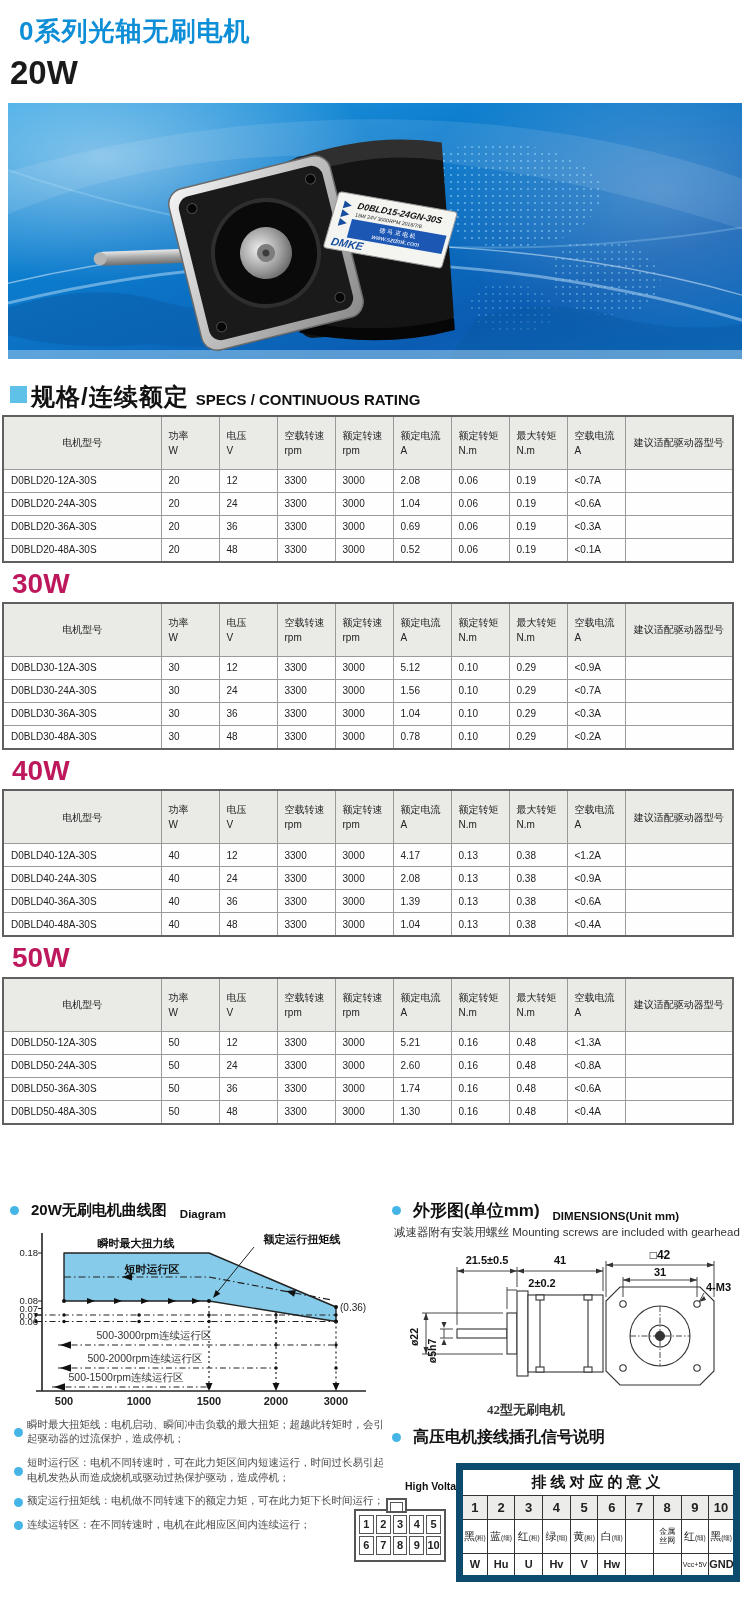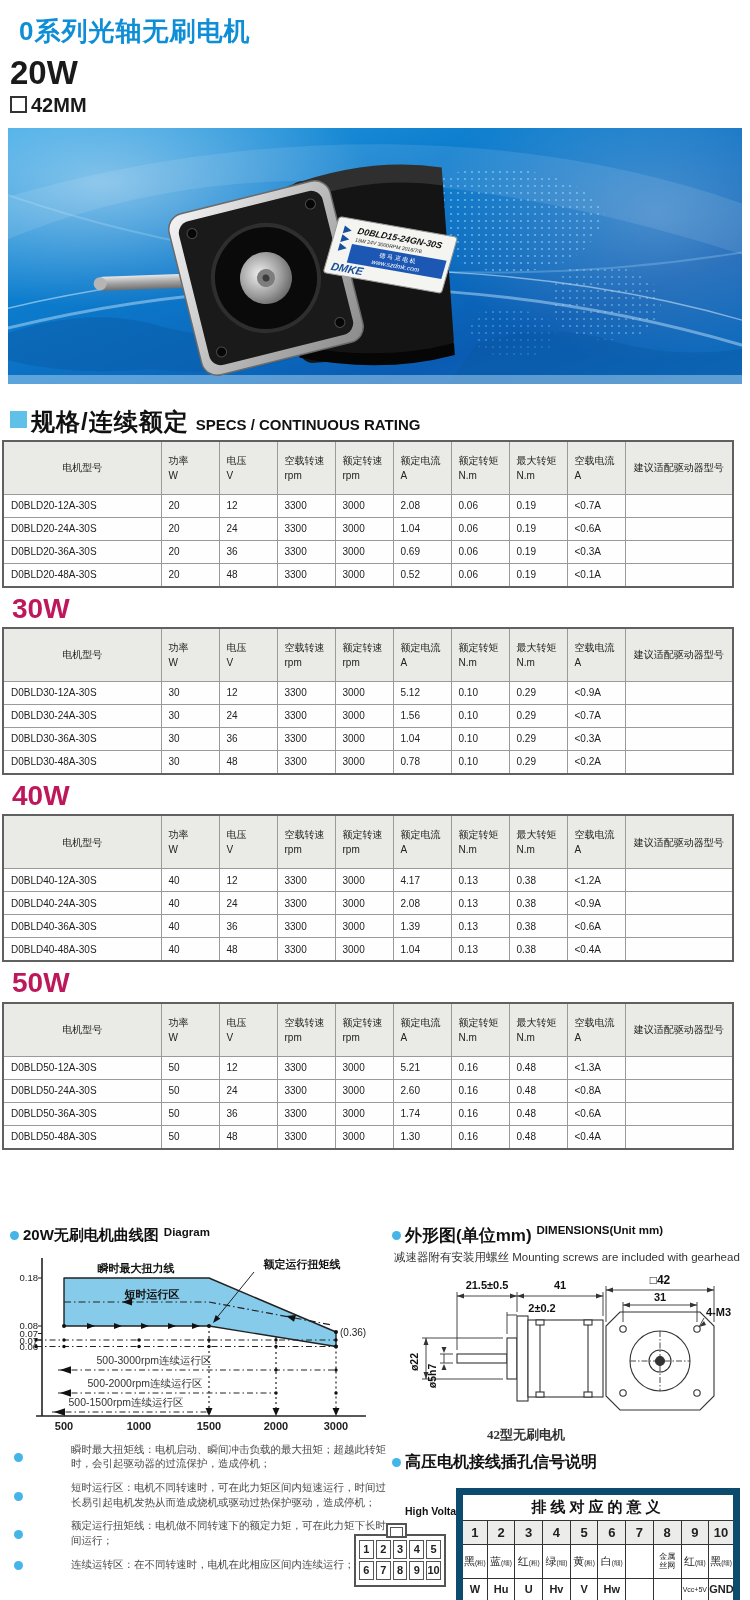--- a/index.html
+++ b/index.html
@@ -24,29 +24,29 @@
   .power-heading:empty{display:none;}
   table.spec-table{width:730px;margin:0 2px;border-collapse:collapse;border:2px solid #606060;table-layout:fixed;background:#737373;}
   table.spec-table th{background:#eaeae6;border:1px solid #9a9a9a;font-weight:normal;font-size:10px;
       color:#222;text-align:left;vertical-align:middle;height:46px;padding:3px 2px 3px 7px;line-height:1.5;}
   table.spec-table th.wide{text-align:center;padding-left:2px;}
   table.spec-table td{border:1px solid #9a9a9a;font-size:10px;color:#222;padding:5px 2px 5px 7px;height:12px;background:#fefefe;}
   col.c-model{width:158px}col.c-n{width:58px}col.c-driver{width:108px}
   
   .bottom{position:relative;height:496px;width:750px;}
   .b-abs{position:absolute;}
-  .mini-title{display:flex;align-items:flex-start;}
+  .mini-title{display:flex;align-items:flex-end;gap:8px;}
   .dot-icon{width:9px;height:9px;border-radius:50%;background:#44b5e6;align-self:center;margin-right:4px;flex:0 0 9px;}
   .mini-title .cn{font-size:15px;font-weight:bold;color:#111;}
   .mini-title .en{font-size:11.5px;font-weight:bold;color:#111;margin-left:5px;}
   .dims-sub{font-size:11.5px;color:#333;}
   .dims-caption{font-size:13px;color:#333;text-align:center;font-family:"Liberation Serif","DejaVu Serif",serif;font-weight:bold;}
   
   .notes{width:372px;}
-  .note-item{display:flex;margin:0 0 9px 0;gap:44px;}
+  .note-item{display:flex;margin:0 0 9px 0;}
   .note-item .dot-icon{margin-top:3px;}
   .note-text{font-size:10.5px;color:#4a4a4a;line-height:1.4;}
   
   .wiring-title2{font-size:10.5px;font-weight:bold;color:#111;margin-top:1px;}
   table.wiring{border-collapse:collapse;table-layout:fixed;width:284px;border:7px solid #0c4a6e;background:#fff;}
   table.wiring td,table.wiring th{border:1.5px solid #333;text-align:center;padding:0;}
   .wiring .head-cell{font-size:15px;font-weight:bold;letter-spacing:4px;height:25px;color:#111;}
   .wiring .pin-row td{height:23px;font-size:13px;font-weight:bold;background:#ececea;color:#222;}
   .wiring .color-row td{height:33px;font-size:11px;color:#222;}
   .wiring .cmain{font-size:11px;}
@@ -61,24 +61,20 @@
   .connector-grid{display:grid;grid-template-columns:repeat(5,1fr);grid-auto-rows:19px;gap:2px;}
   .ccell{border:1.5px solid #555;font-size:11px;font-weight:bold;text-align:center;line-height:16px;color:#222;background:#fff;}
   svg text{font-family:"Liberation Sans","DejaVu Sans",sans-serif;}
 </style>
 </head>
 <body>
 
 <div class="page-header">
   <h1 class="series-title">0系列光轴无刷电机</h1>
   <h2 class="power-title">20W</h2>
-  <h3 class="frame-size">
-      <span class="sq-icon"></span>
-      <span>42MM</span>
-    </h3>
 </div>
 
 <div class="hero">
 <svg width="734" height="256" viewBox="0 0 734 256">
   <defs>
     <linearGradient id="bgG" x1="0" y1="0" x2="1" y2="1">
       <stop offset="0" stop-color="#2ea3e4"></stop>
           <stop offset="0.35" stop-color="#0c7ccd"></stop>
       <stop offset="0.75" stop-color="#0a5cb2"></stop>
           <stop offset="1" stop-color="#0e6fc0"></stop>

